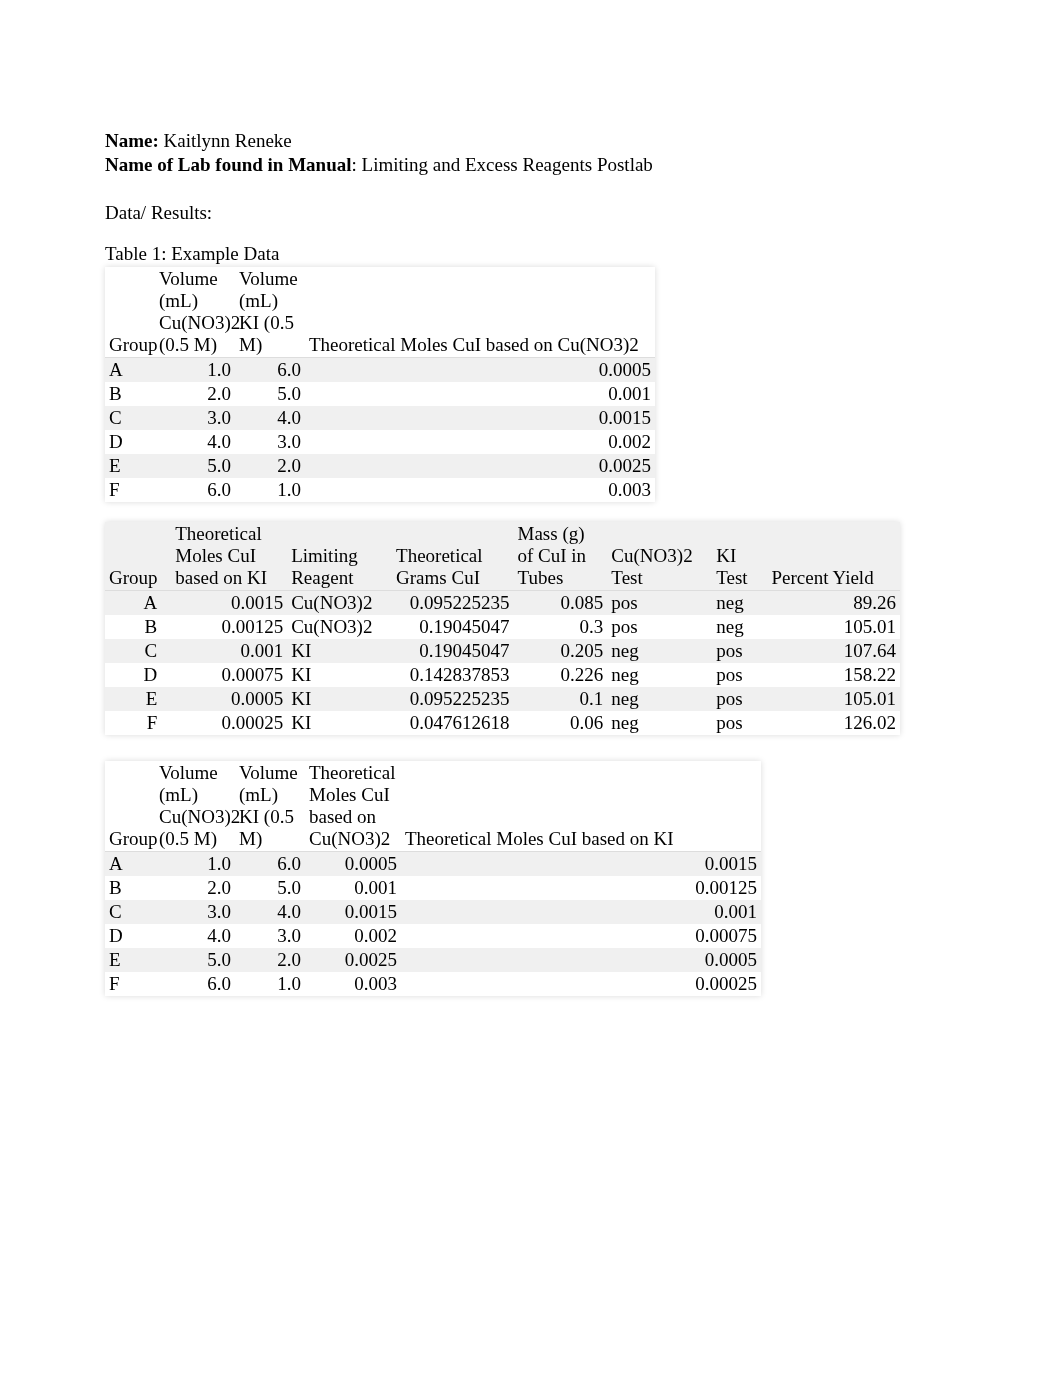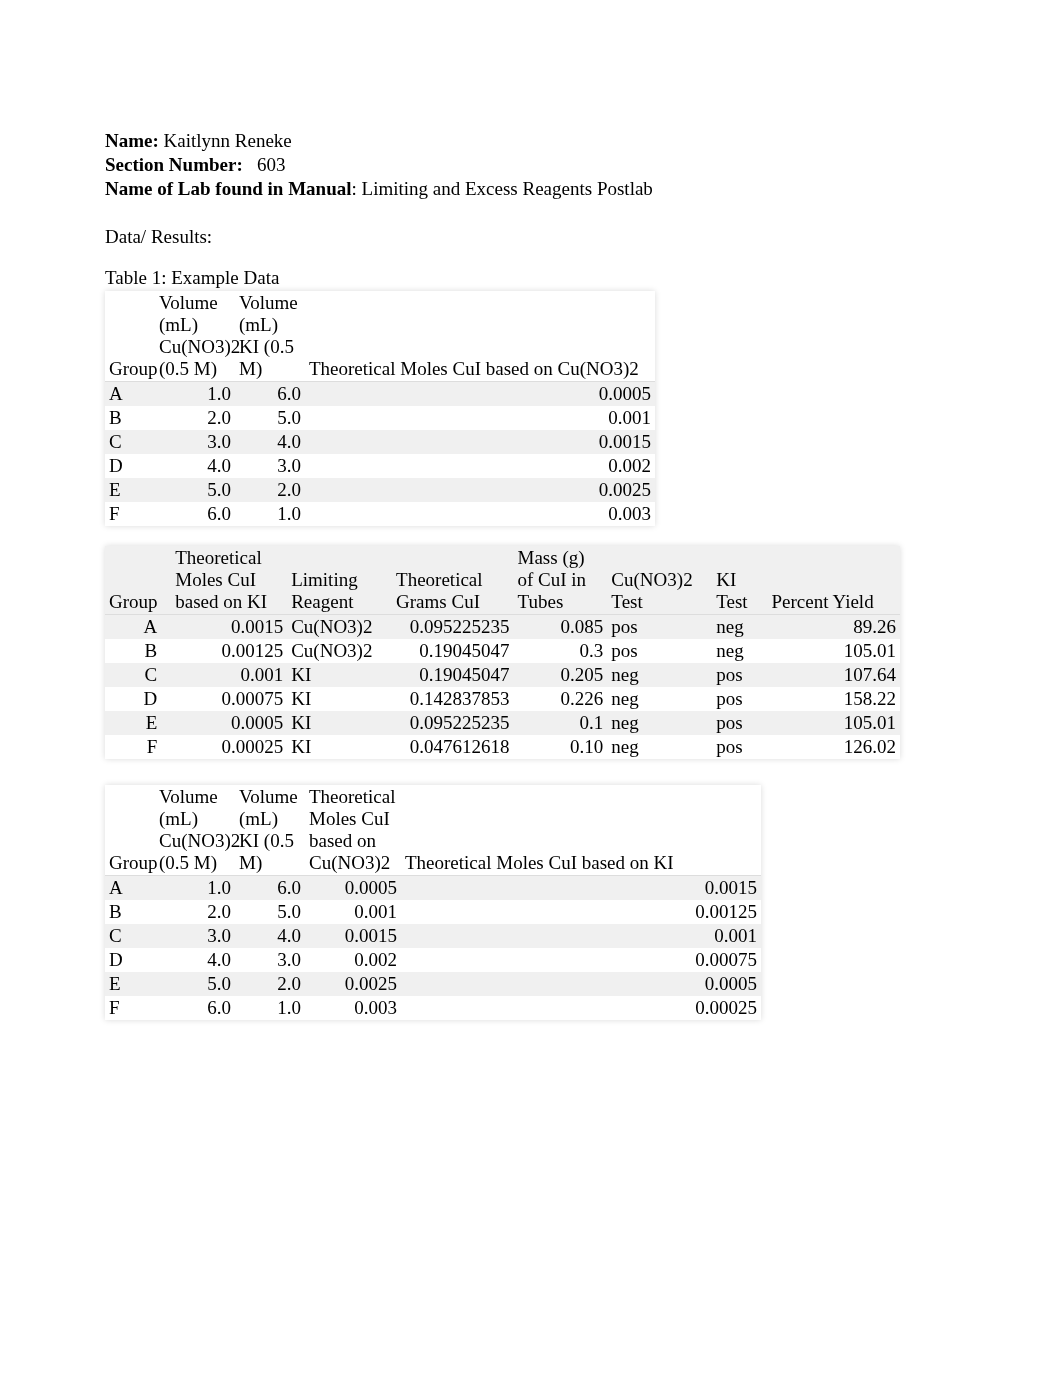--- a/index.html
+++ b/index.html
@@ -76,25 +76,20 @@
 </head>
 <body>
 
 <div class="page">
 
   <p class="hdr-line">
     <span class="bold">Name:</span>
     <span>Kaitlynn Reneke</span>
   </p>
   <p class="hdr-line">
-    <span class="bold">Section Number:</span>
-    <span>&nbsp;</span>
-    <span>603</span>
-  </p>
-  <p class="hdr-line">
     <span class="bold">Name of Lab found in Manual</span><span>:</span>
     <span>Limiting and Excess Reagents Postlab</span>
   </p>
 
   <p class="section-title">Data/ Results:</p>
   <p class="tbl-caption">Table 1: Example Data</p>
 
   <table class="t1">
     <colgroup>
         <col class="c1">
@@ -224,21 +219,21 @@
           <td class="num">0.1</td>
           <td>neg</td>
           <td>pos</td>
           <td class="num">105.01</td>
         </tr>
       <tr>
           <td class="grp">F</td>
           <td class="num">0.00025</td>
           <td>KI</td>
           <td class="num">0.047612618</td>
-          <td class="num">0.10</td>
+          <td class="num">0.06</td>
           <td>neg</td>
           <td>pos</td>
           <td class="num">126.02</td>
         </tr>
     </tbody>
   </table>
 
   <div class="sep"></div>
 
   <table class="t3">

